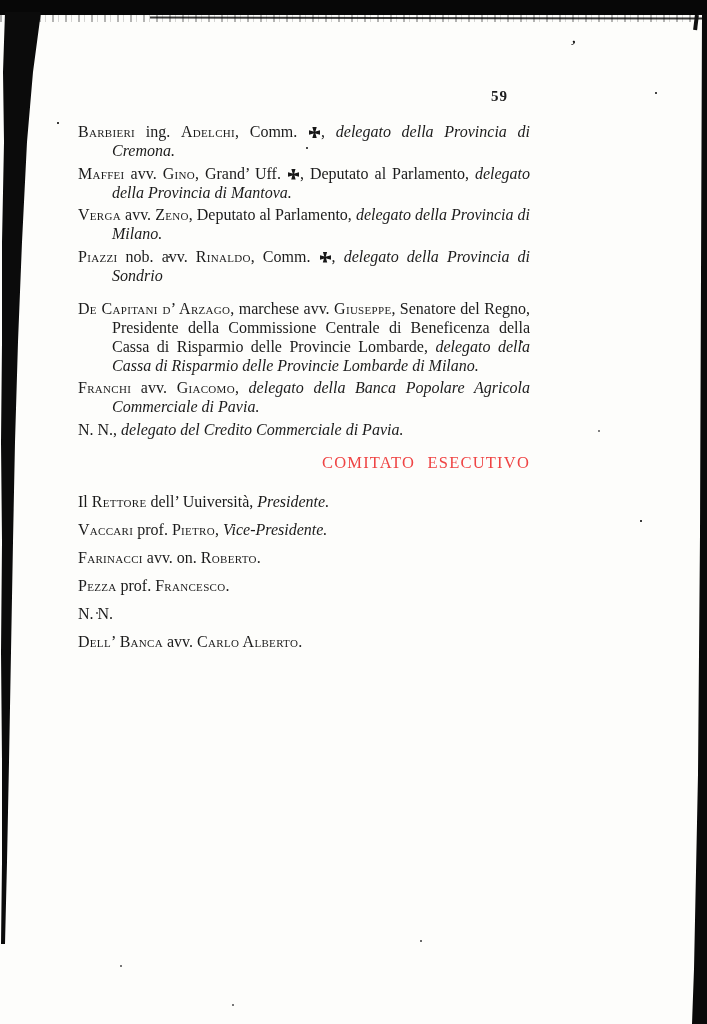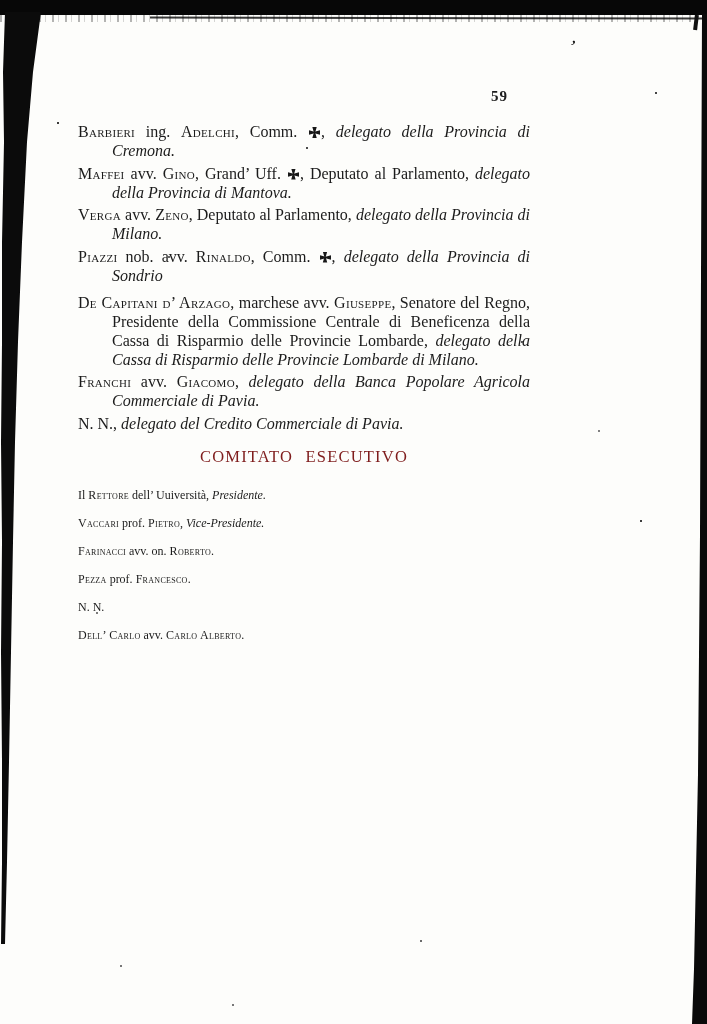--- a/index.html
+++ b/index.html
@@ -60,28 +60,28 @@
     position:absolute;left:78px;top:88px;width:452px;z-index:2;
   }
   .pageno{
     text-align:right;padding-right:22px;font-size:15px;letter-spacing:1px;
     margin:0 0 17px;font-weight:700;color:#1d1d1d;
   }
   p.entry{
     margin:0 0 3.5px;font-size:16px;line-height:19px;
     padding-left:34px;text-indent:-34px;text-align:justify;
   }
-  p.entry.gap-lg{margin-top:8px;}
+  p.entry.gap-lg{margin-top:14px;}
   .sc{font-variant:small-caps;letter-spacing:.3px;}
   .it{font-style:italic;}
   h2.heading{
-    font-size:16.5px;font-weight:400;text-align:center;
-    letter-spacing:1.2px;word-spacing:7px;margin:14px 0 18px;color:#7f1d1d;
+    font-size:16.5px;font-weight:400;text-align:right;
+    letter-spacing:1.2px;word-spacing:7px;margin:14px 0 18px;color:#ef4444;
   }
-  p.line{margin:0 0 7px;font-size:12px;line-height:21px;}
+  p.line{margin:0 0 7px;font-size:16px;line-height:21px;}
   
   .c{
     display:inline-block;position:relative;width:11px;height:11px;
     margin:0 1px;vertical-align:-1px;
   }
   .c::before,.c::after{
     content:"";position:absolute;inset:0;background:#181818;
     clip-path:polygon(30% 0,70% 0,56% 50%,70% 100%,30% 100%,44% 50%);
   }
   .c::after{transform:rotate(90deg);}
@@ -125,15 +125,15 @@
   <p class="line"><span class="sc">Vaccari</span><span> prof. </span><span class="sc">Pietro</span><span>, </span><span class="it">Vice-Presidente.</span></p>
 
   <p class="line"><span class="sc">Farinacci</span><span> avv. on. </span><span class="sc">Roberto</span><span>.</span></p>
 
   <p class="line"><span class="sc">Pezza</span><span> prof. </span><span class="sc">Francesco</span><span>.</span></p>
 
   <p class="line"><span>N. N.</span></p>
 
 
 
-  <p class="line"><span class="sc">Dell’ Carlo</span><span> avv. </span><span class="sc">Carlo Alberto</span><span>.</span></p>
+  <p class="line"><span class="sc">Dell’ Banca</span><span> avv. </span><span class="sc">Carlo Alberto</span><span>.</span></p>
 
 </div>
 
 </body></html>

